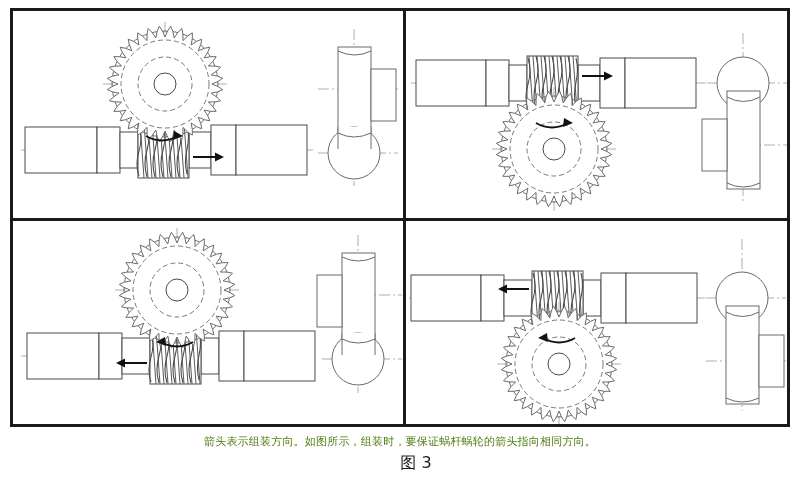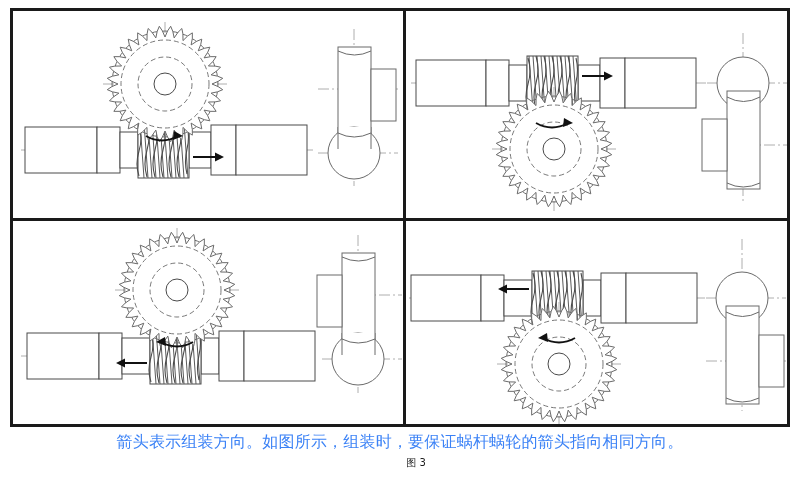--- a/index.html
+++ b/index.html
@@ -26,25 +26,25 @@
   #panel-tr{left:406px;top:11px;width:381px;height:207px;}
   #panel-bl{left:13px;top:221px;width:390px;height:203px;}
   #panel-br{left:406px;top:221px;width:381px;height:203px;}
   .panel svg{display:block;width:100%;height:100%;}
 
   .caption-area{
     position:absolute;left:0;top:432px;width:800px;
     text-align:center;
   }
   .caption-line{
-    font-size:16px;line-height:19px;letter-spacing:0.2px;color:#3b82f6;
+    font-size:11px;line-height:19px;letter-spacing:0.2px;color:#4d7c0f;
     white-space:nowrap;
   }
   .caption-fig{
-    font-size:10px;line-height:19px;color:#1a1a1a;margin-top:2px;margin-left:32px;
+    font-size:16px;line-height:19px;color:#1a1a1a;margin-top:2px;margin-left:32px;
   }
 </style>
 </head>
 <body>
 
 <div id="figure-root">
 
   <div class="frame"></div>
   <div class="divider-v"></div>
   <div class="divider-h"></div>

